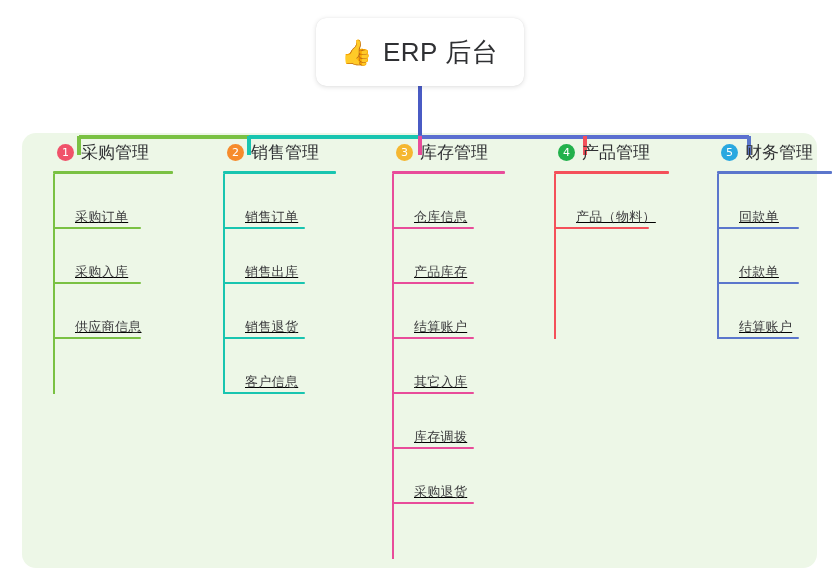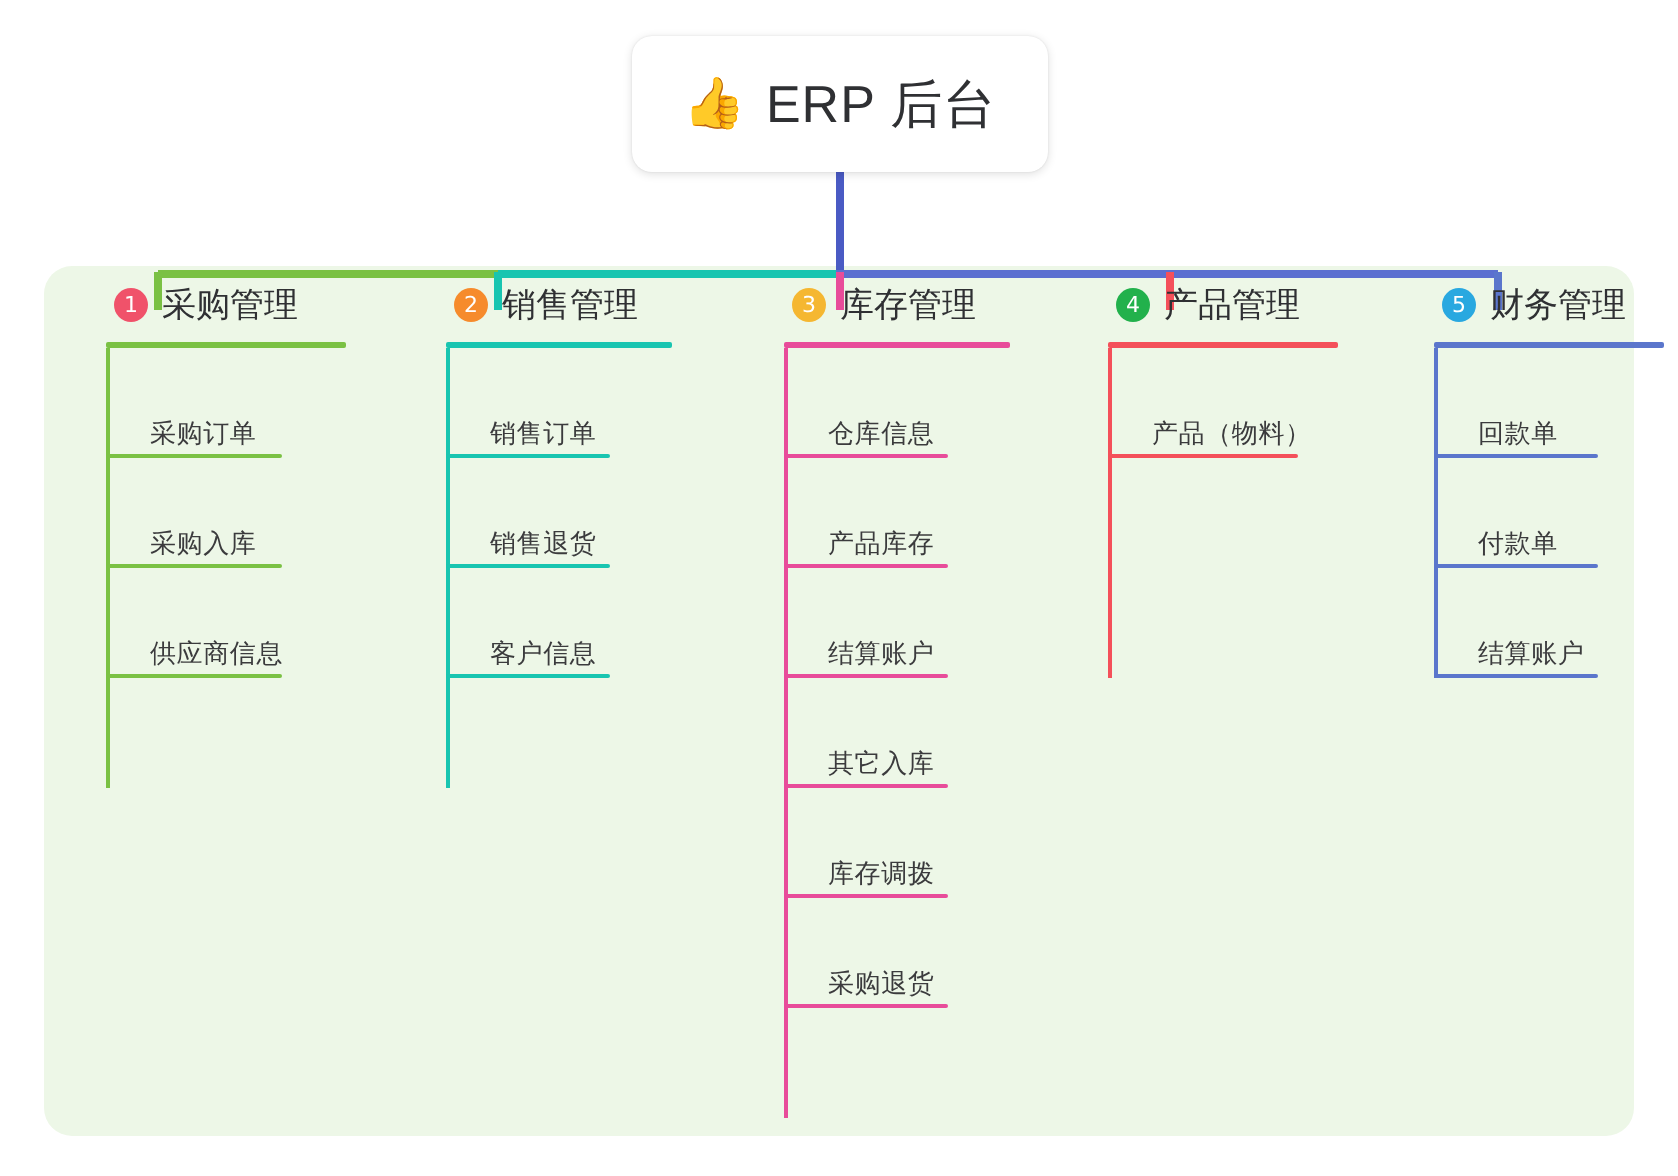--- a/index.html
+++ b/index.html
@@ -124,20 +124,21 @@
     width: 2px;
   }
   .leaf {
     position: relative;
     height: 55px;
     box-sizing: border-box;
     display: flex;
     align-items: flex-end;
     padding-left: 22px;
     padding-bottom: 3px;
+    text-decoration: underline;
   }
   .leaf-label {
     font-size: 13px;
     color: #3b3b3d;
     white-space: nowrap;
     letter-spacing: 0.3px;
   }
   .leaf-rule {
     position: absolute;
     left: 0;
@@ -202,20 +203,24 @@
           <span class="col-title">销售管理</span>
         </div>
         <div class="col-underline" style="background: rgb(24, 197, 176); width: 113px;"></div>
         <div class="leaves">
           <div class="spine" style="background: rgb(24, 197, 176); height: 220px;"></div>
           <div class="leaf">
             <span class="leaf-label">销售订单</span>
             <div class="leaf-rule" style="background: rgb(24, 197, 176); width: 82px;"></div>
           </div>
           <div class="leaf">
+            <span class="leaf-label">销售出库</span>
+            <div class="leaf-rule" style="background: rgb(24, 197, 176); width: 82px;"></div>
+          </div>
+          <div class="leaf">
             <span class="leaf-label">销售退货</span>
             <div class="leaf-rule" style="background: rgb(24, 197, 176); width: 82px;"></div>
           </div>
           <div class="leaf">
             <span class="leaf-label">客户信息</span>
             <div class="leaf-rule" style="background: rgb(24, 197, 176); width: 82px;"></div>
           </div>
         </div>
       </div>
       <div class="column" style="left: 365px;">

